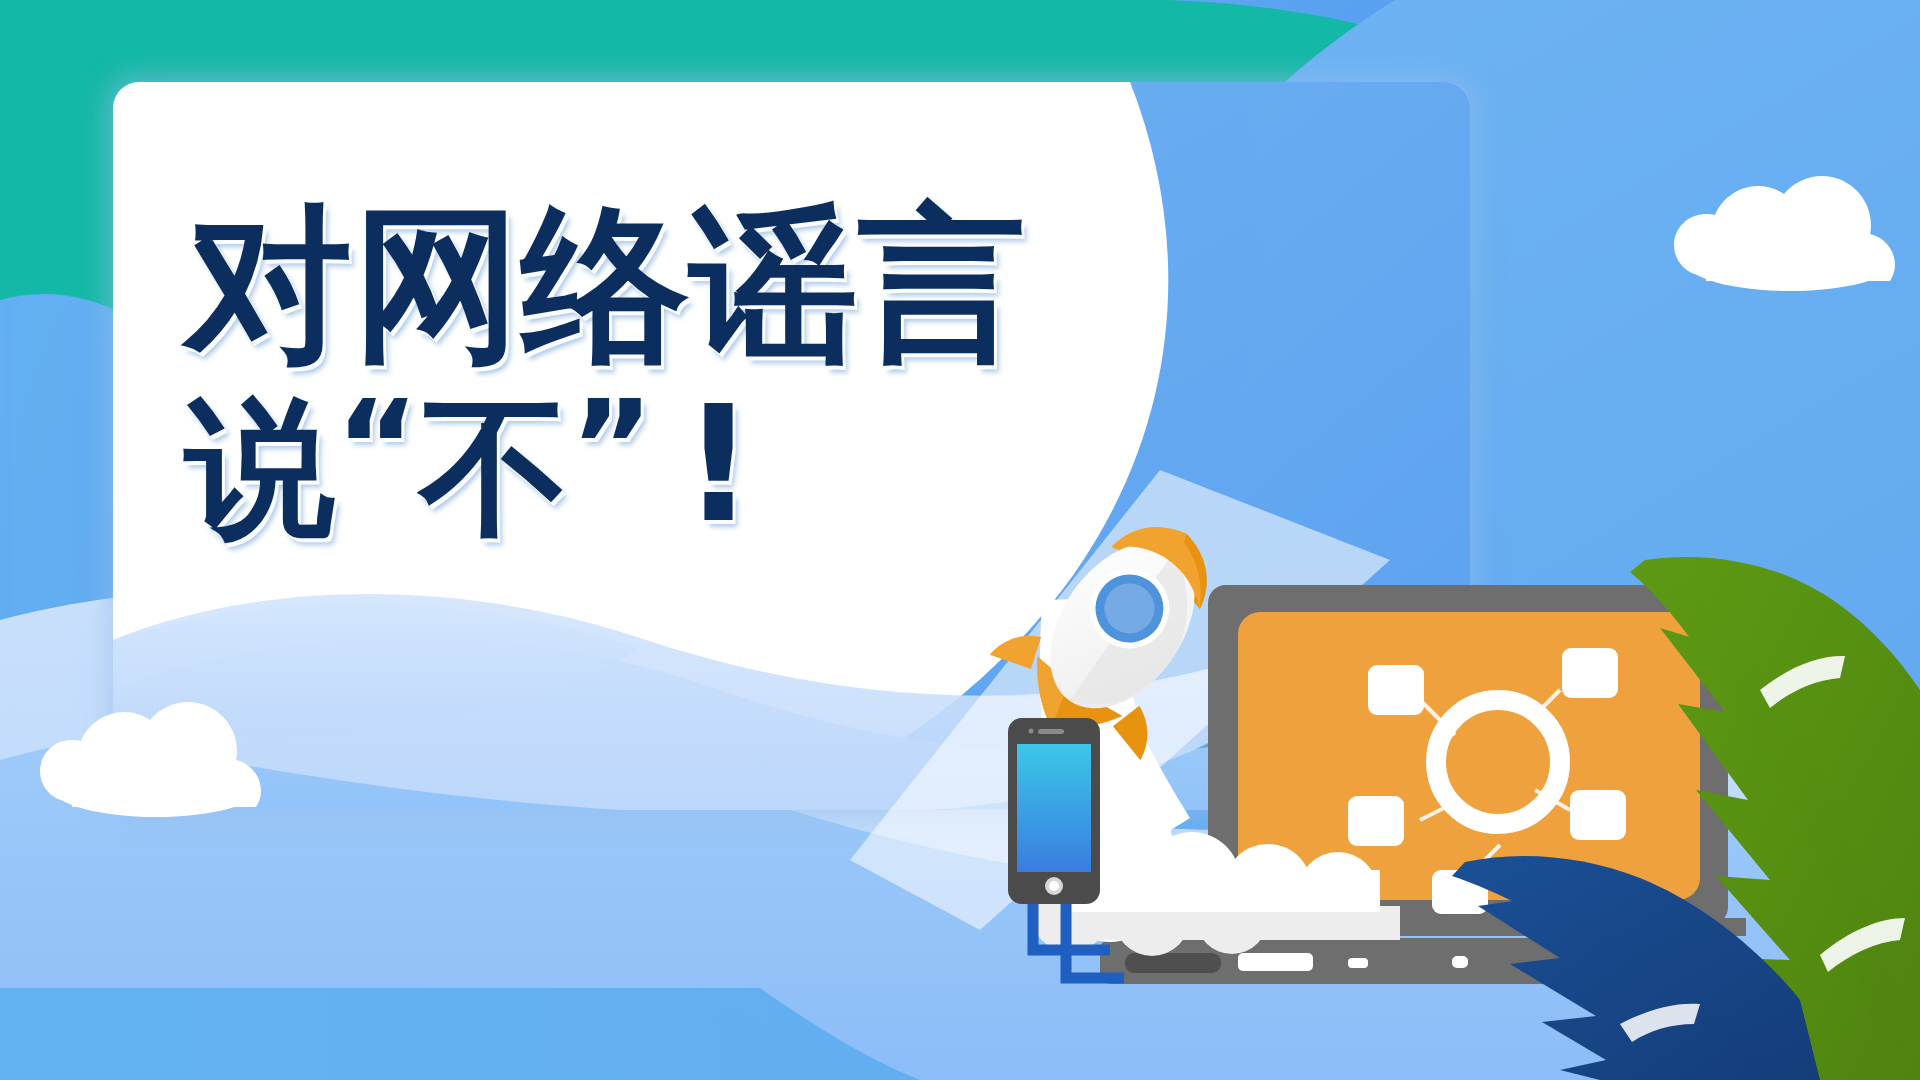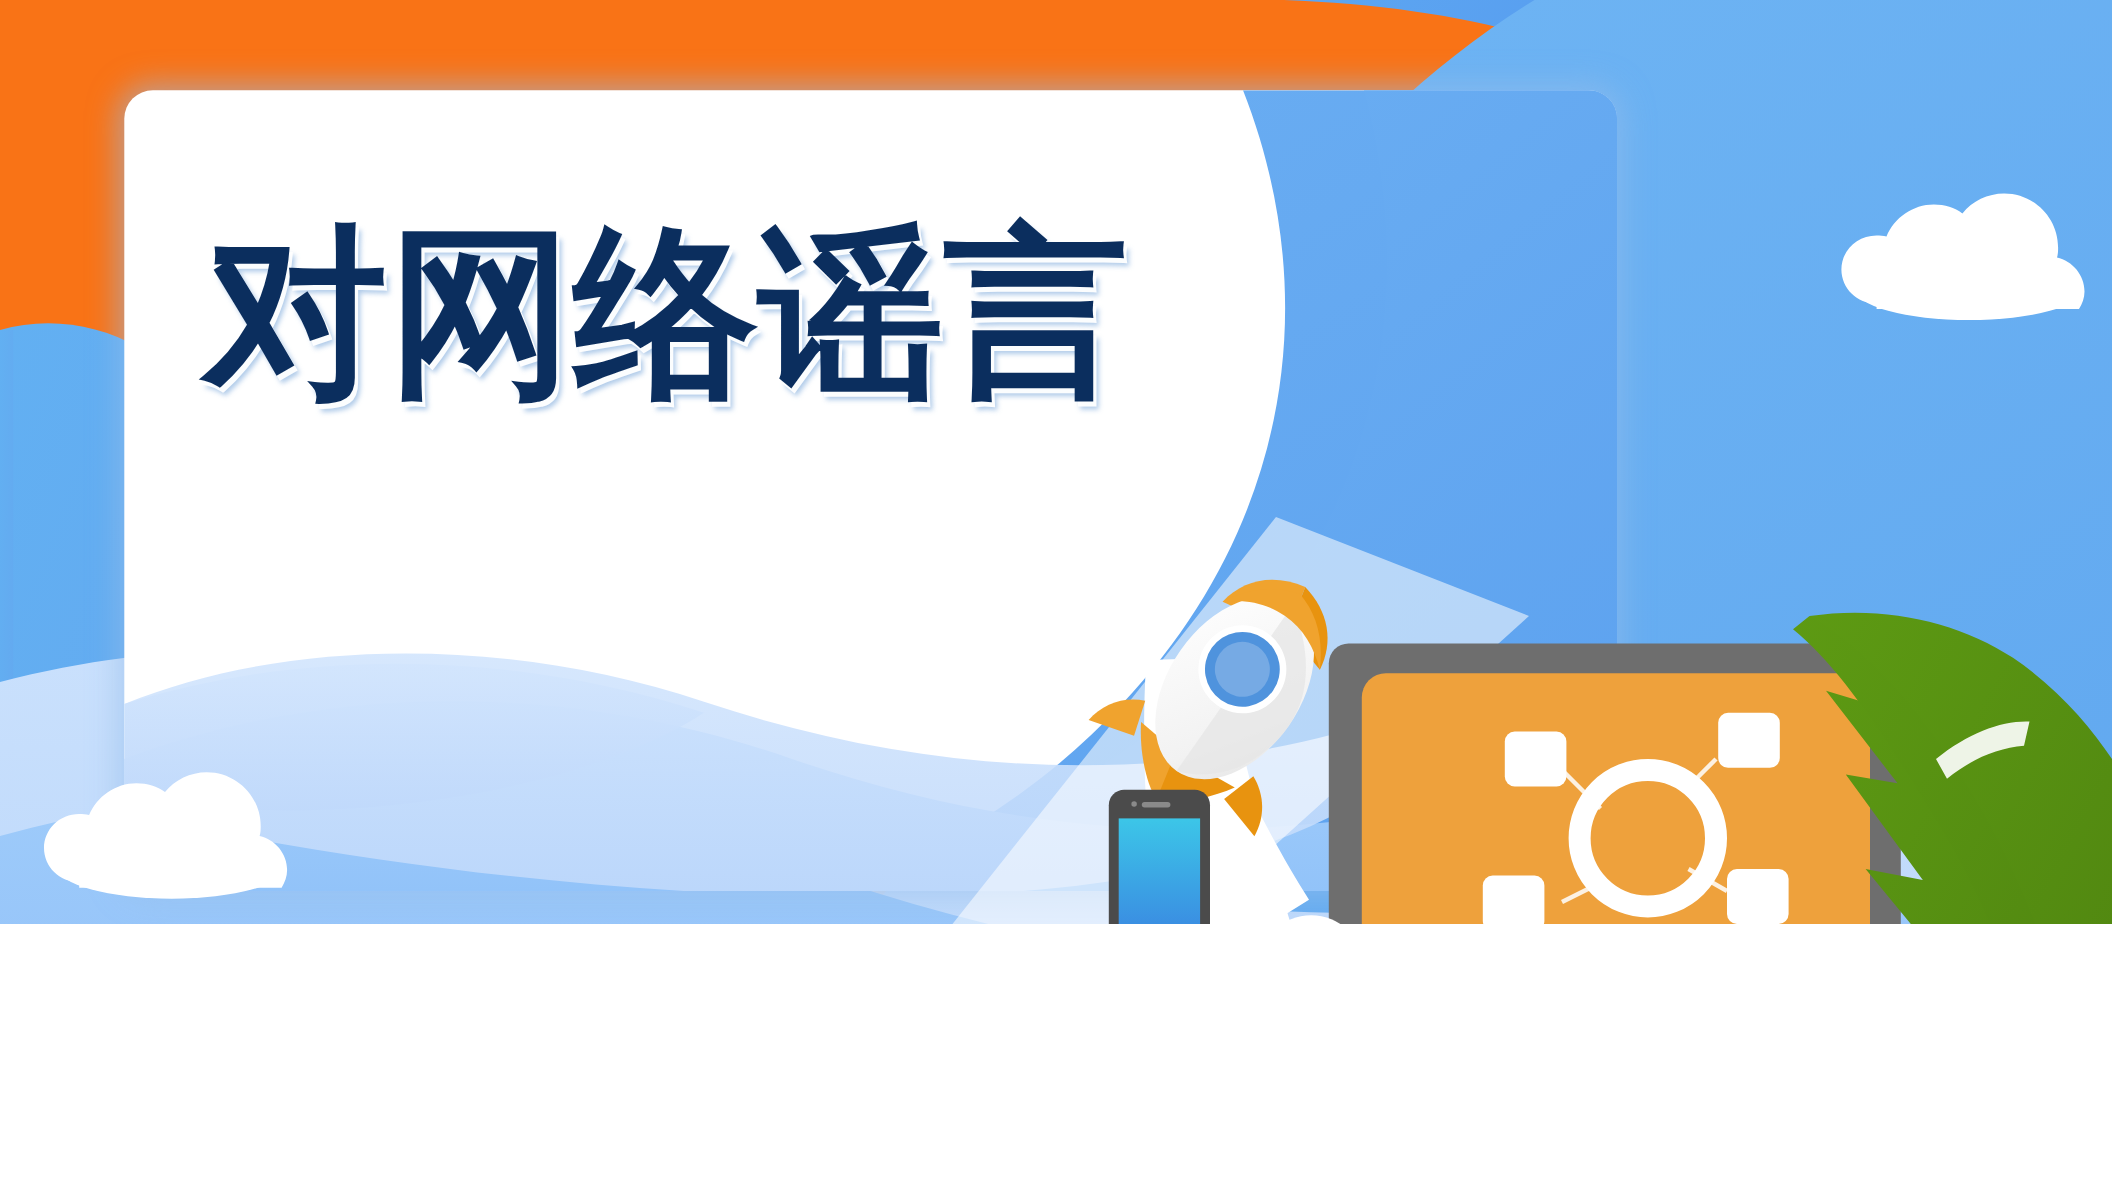--- a/index.html
+++ b/index.html
@@ -2,22 +2,22 @@
 <html><head>
 <meta charset="utf-8">
 <style>
   * { margin:0; padding:0; box-sizing:border-box; }
   html,body{
     width:1920px; height:1080px; overflow:hidden;
     font-family:"Liberation Sans","DejaVu Sans",sans-serif;
     background:#ffffff;
   }
   #poster{
-    position:relative; width:1920px; height:840px; overflow:hidden;
-    background:#f97316;
+    position:relative; width:1920px; height:1080px; overflow:hidden;
+    background:#14b8a6;
   }
   .layer{ position:absolute; top:0; left:0; width:1920px; height:1080px; }
   svg.layer{ display:block; }
 
   
   #card{
     position:absolute; left:113px; top:82px; width:1357px; height:728px;
     background:#ffffff; border-radius:26px;
     box-shadow:0 0 26px 6px rgba(150,190,235,.55);
     z-index:5;
@@ -161,20 +161,23 @@
                C1200,678 1290,648 1360,608 C1280,740 1120,800 900,812
                C640,826 350,790 113,740 Z" fill="url(#gInnerPale)" opacity=".9"></path>
 
       <path d="M113,640 C280,588 470,592 640,648 C560,700 430,730 300,736
                C240,739 170,734 113,722 Z" fill="url(#gInnerPale)" opacity=".85"></path>
     </g>
   </svg>
 
   <div id="headline">
     <div class="line1">对网络谣言</div>
+    <div class="line2">
+      <span>说</span><span class="q">“</span><span>不</span><span class="q">”</span><span class="bang">!</span>
+    </div>
   </div>
 
   <svg id="illustration" viewBox="0 0 1920 1080" preserveAspectRatio="none">
 
     <g>
       <path d="M1160,470 L1390,560 L980,930 L850,860 Z" fill="#ffffff" opacity=".55"></path>
     </g>
 
     <g>
 

